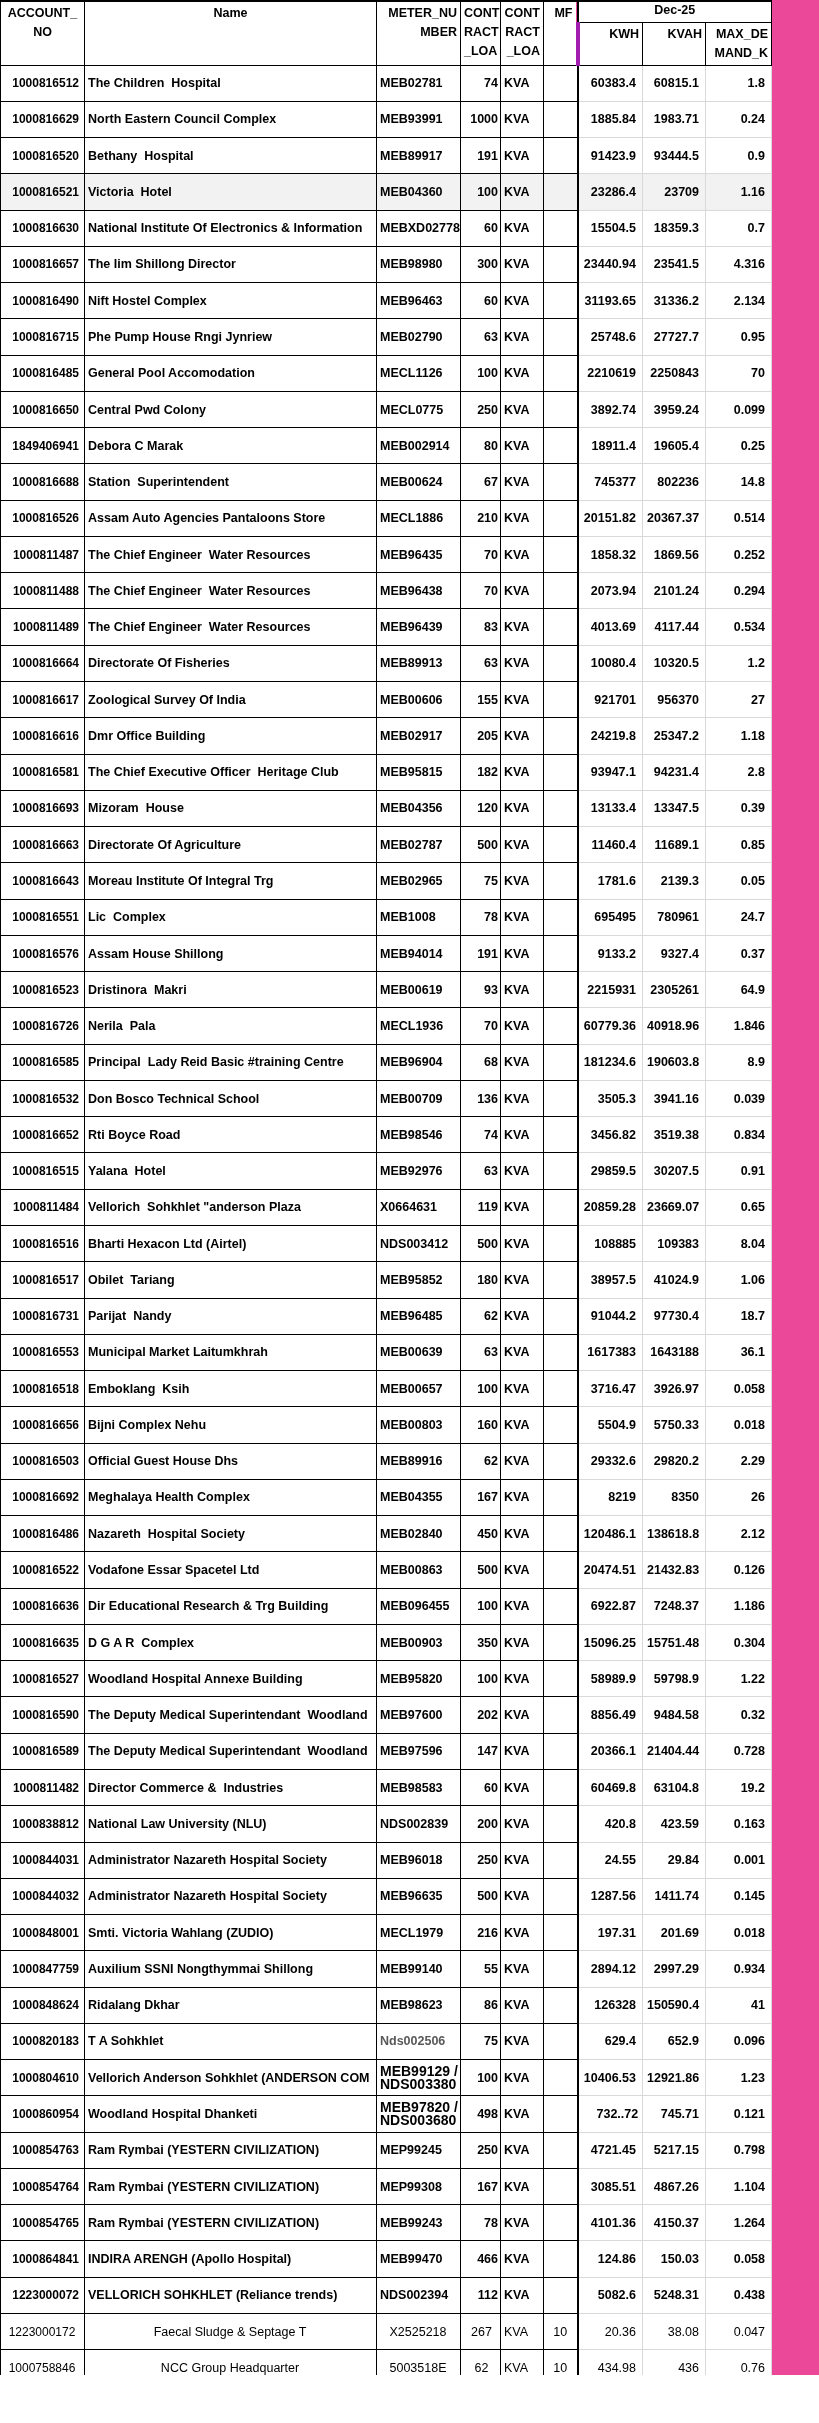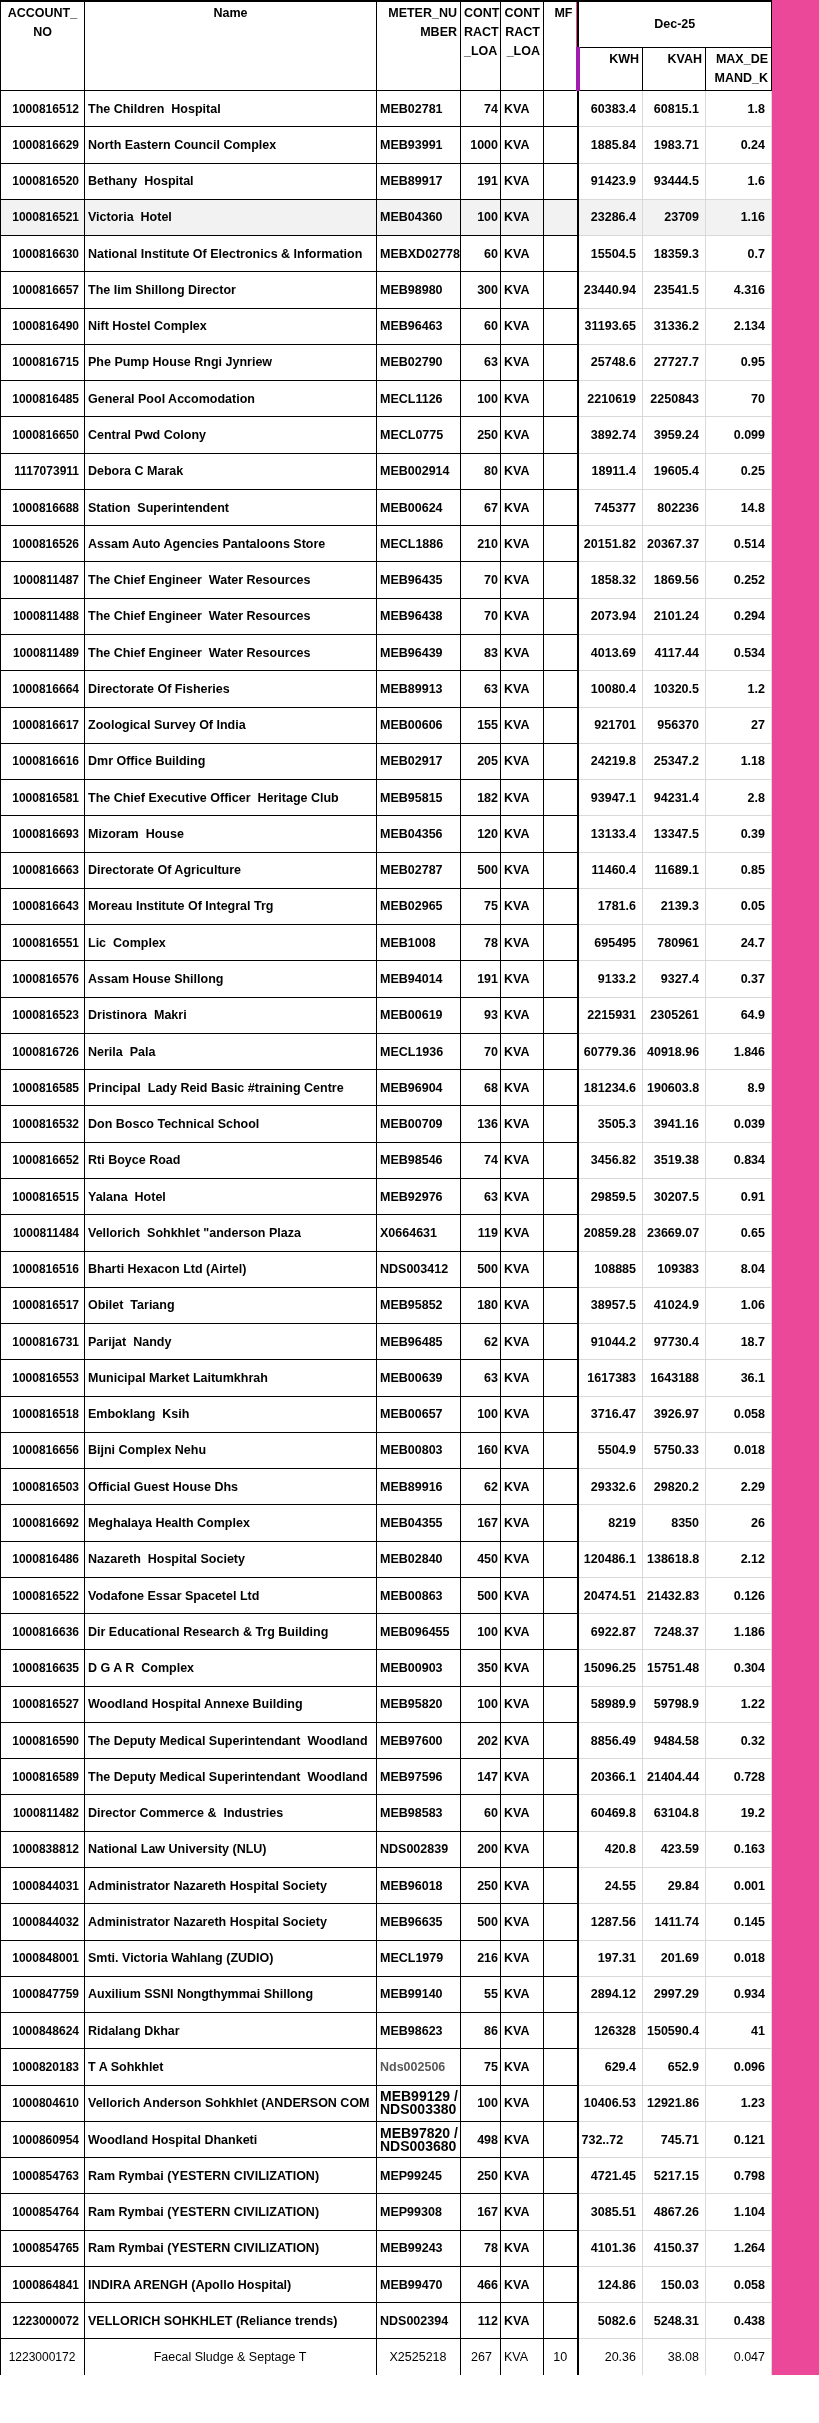--- a/index.html
+++ b/index.html
@@ -4,40 +4,40 @@
 <style>
   html,body{margin:0;padding:0;background:#ffffff;}
   .page{width:819px;height:2375px;background:#ec4899;overflow:hidden;position:relative;}
   table{border-collapse:collapse;table-layout:fixed;width:771px;color:#000;
         font-family:"Liberation Sans",sans-serif;border-top:2px solid #000;border-left:1px solid #000;}
   th,td{box-sizing:border-box;overflow:hidden;}
   
   thead th{border:1px solid #000;background:#fff;font-weight:bold;font-size:12.5px;
            line-height:19px;vertical-align:top;text-align:right;padding:2px 3px;white-space:pre-line;}
   thead th.h-account,thead th.h-name{text-align:center;}
-  thead th.h-group{text-align:center;height:21px;line-height:17px;padding:14px 2px;border-left:2px solid #000;}
+  thead th.h-group{text-align:center;height:21px;line-height:17px;padding:0 2px;border-left:2px solid #000;}
   thead tr.sub th{height:42px;}
   thead th.h-kwh{border-left:4px solid #a21caf;}
   
   tbody td{border:1px solid #000;height:36.28px;font-size:12.5px;font-weight:bold;
            white-space:pre;vertical-align:middle;padding:0 4px;background:#fff;}
   tbody td.c-account{text-align:right;font-size:12px;padding-right:5px;}
   tbody td.c-name{padding-left:3px;}
   tbody td.c-meter{padding-left:3px;}
   tbody td.c-load{text-align:right;padding-right:2px;}
   tbody td.c-unit{padding-left:3px;}
   tbody td.c-mf{text-align:center;padding:0 2px;}
   tbody td.num{text-align:right;padding-right:6px;}
   tbody td.c-kwh{border-color:#d9d9d9;border-left:2px solid #000;}
   tbody td.c-kvah{border-color:#d9d9d9;}
   tbody td.c-maxd{border-color:#d9d9d9;}
   tbody tr:last-child td{border-bottom:1px solid #000;}
   tbody td.small{font-size:14px;line-height:13px;}
   tbody td.light{color:#595959;font-weight:bold;}
-  tbody td.left{text-align:left;padding-left:3px;}
+  tbody td.left{text-align:left;padding-left:18px;}
   tbody tr.shaded td{background:#f2f2f2;}
   tbody tr.centered td{font-weight:normal;}
   tbody tr.centered td.c-account,tbody tr.centered td.c-name,
   tbody tr.centered td.c-meter,tbody tr.centered td.c-load{text-align:center;}
 </style>
 </head>
 <body>
 
 <div class="page">
   <table>
@@ -100,21 +100,21 @@
         </tr>
         <tr>
           <td class="c-account">1000816520</td>
           <td class="c-name">Bethany  Hospital</td>
           <td class="c-meter">MEB89917</td>
           <td class="c-load">191</td>
           <td class="c-unit">KVA</td>
           <td class="c-mf"></td>
           <td class="c-kwh num">91423.9</td>
           <td class="c-kvah num">93444.5</td>
-          <td class="c-maxd num">1.6</td>
+          <td class="c-maxd num">0.9</td>
         </tr>
         <tr class="shaded">
           <td class="c-account">1000816521</td>
           <td class="c-name">Victoria  Hotel</td>
           <td class="c-meter">MEB04360</td>
           <td class="c-load">100</td>
           <td class="c-unit">KVA</td>
           <td class="c-mf"></td>
           <td class="c-kwh num">23286.4</td>
           <td class="c-kvah num">23709</td>
@@ -180,21 +180,21 @@
           <td class="c-name">Central Pwd Colony</td>
           <td class="c-meter">MECL0775</td>
           <td class="c-load">250</td>
           <td class="c-unit">KVA</td>
           <td class="c-mf"></td>
           <td class="c-kwh num">3892.74</td>
           <td class="c-kvah num">3959.24</td>
           <td class="c-maxd num">0.099</td>
         </tr>
         <tr>
-          <td class="c-account">1117073911</td>
+          <td class="c-account">1849406941</td>
           <td class="c-name">Debora C Marak</td>
           <td class="c-meter">MEB002914</td>
           <td class="c-load">80</td>
           <td class="c-unit">KVA</td>
           <td class="c-mf"></td>
           <td class="c-kwh num">18911.4</td>
           <td class="c-kvah num">19605.4</td>
           <td class="c-maxd num">0.25</td>
         </tr>
         <tr>

